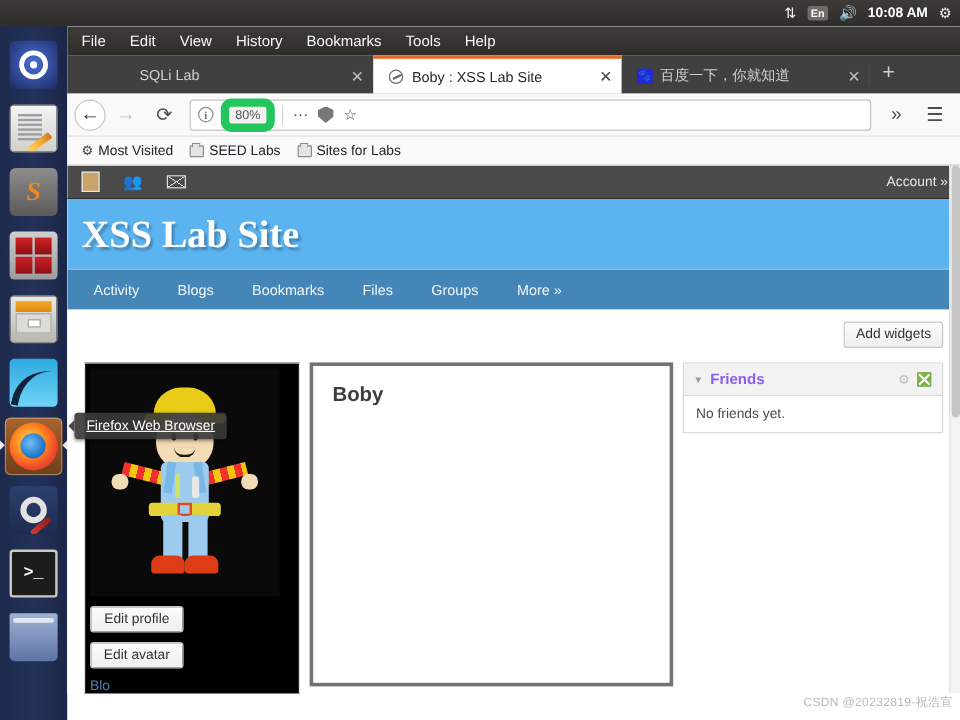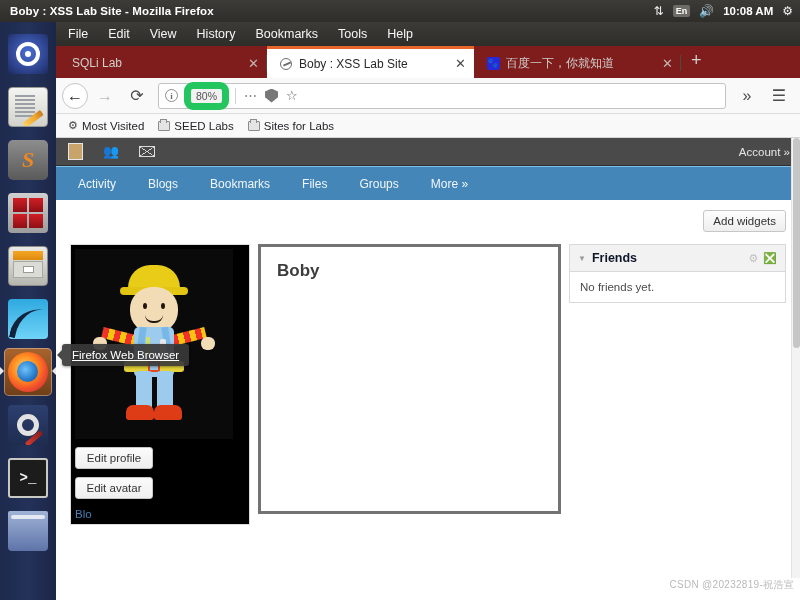--- a/index.html
+++ b/index.html
@@ -114,21 +114,21 @@
     background: #ffffff; overflow: hidden;
   }
   #menubar {
     height: 24px; background: linear-gradient(to bottom,#3c3b37,#2e2d2a);
     display: flex; align-items: center; padding-left: 12px; gap: 20px;
     color: #f6f6f4; font-size: 12.5px;
   }
   #menubar span { cursor: default; }
 
   #tabstrip {
-    height: 32px; background: #7f1d1d; display: flex; align-items: flex-end; padding-left: 4px;
+    height: 32px; background: #404040; display: flex; align-items: flex-end; padding-left: 4px; justify-content: center;
   }
   .tab {
     height: 30px; display: flex; align-items: center; gap: 6px;
     padding: 0 8px 0 12px; font-size: 12px; color: #cfcfcb; min-width: 60px;
     position: relative;
   }
   .tab.inactive { width: 207px; }
   .tab.inactive::after {
     content:""; position:absolute; right:0; top:7px; bottom:7px; width:1px; background:#4a4944;
   }
@@ -221,21 +221,21 @@
   .avatarimg { width: 158px; height: 190px; background: #0a0a0a; position: relative; overflow: hidden; }
   .col-mid { flex: 1; border: 3px solid #737373; background:#fff; min-height: 270px; padding: 14px 16px; }
   .col-mid .username { font-size: 17px; font-weight: bold; color: #3d3d3d; }
   .col-right { width: 217px; }
   .widget { border: 1px solid #d9d9d9; background: #fff; }
   .widget-head {
     background: #f2f2f2; border-bottom: 1px solid #d9d9d9; height: 27px;
     display: flex; align-items: center; padding: 0 8px; gap: 6px;
   }
   .widget-head .tri { color: #9a9a9a; font-size: 8px; }
-  .widget-head .wtitle { font-size: 12.5px; font-weight: bold; color: #0f172a; }
+  .widget-head .wtitle { font-size: 12.5px; font-weight: bold; color: #8b5cf6; }
   .widget-head .wicons { margin-left: auto; display: flex; gap: 5px; color: #c2c2c2; font-size: 11px; }
   .widget-body { padding: 9px 10px; font-size: 11.5px; color: #4a4a4a; }
 
   .editbtn {
     display: block; width: 78px; margin-top: 8px; font-size: 11.5px; color: #333;
     background: linear-gradient(to bottom,#fbfbfb,#efefef); border: 1px solid #c6c6c6;
     border-radius: 3px; padding: 4px 0; text-align: center;
   }
   .cut-text { font-size: 11.5px; color: #4a7fb5; margin-top: 9px; }
 
@@ -287,21 +287,20 @@
   }
   #scrollbar {
     position:absolute; right:0; top:0; width:9px; height:440px; background:#f3f3f3; border-left:1px solid #e2e2e2;
   }
   #scrollbar .thumb { position:absolute; top:0; left:1px; width:7px; height:210px; background:#c6c6c6; border-radius:4px;}
 </style>
 </head>
 <body>
 
 <div id="ubuntu-panel">
-  <span class="win-title">Boby : XSS Lab Site - Mozilla Firefox</span>
   <div class="tray">
     <span class="tray-ico">⇅</span>
     <span class="kbd-badge">En</span>
     <span class="tray-ico">🔊</span>
     <span class="tray-clock">10:08 AM</span>
     <span class="tray-ico">⚙</span>
   </div>
 </div>
 
 <div id="launcher">
@@ -446,20 +445,23 @@
       <span class="tb-ico">
           <span class="tb-avatar"></span>
         </span>
       <span class="tb-ico tb-friends">👥</span>
       <span class="tb-ico">
           <span class="tb-mail"></span>
         </span>
       <span class="account">Account »</span>
     </div>
 
+    <div id="elgg-header">
+      <span class="sitename">XSS Lab Site</span>
+    </div>
 
     <div id="elgg-nav">
       <span>Activity</span>
       <span>Blogs</span>
       <span>Bookmarks</span>
       <span>Files</span>
       <span>Groups</span>
       <span>More »</span>
     </div>
 

